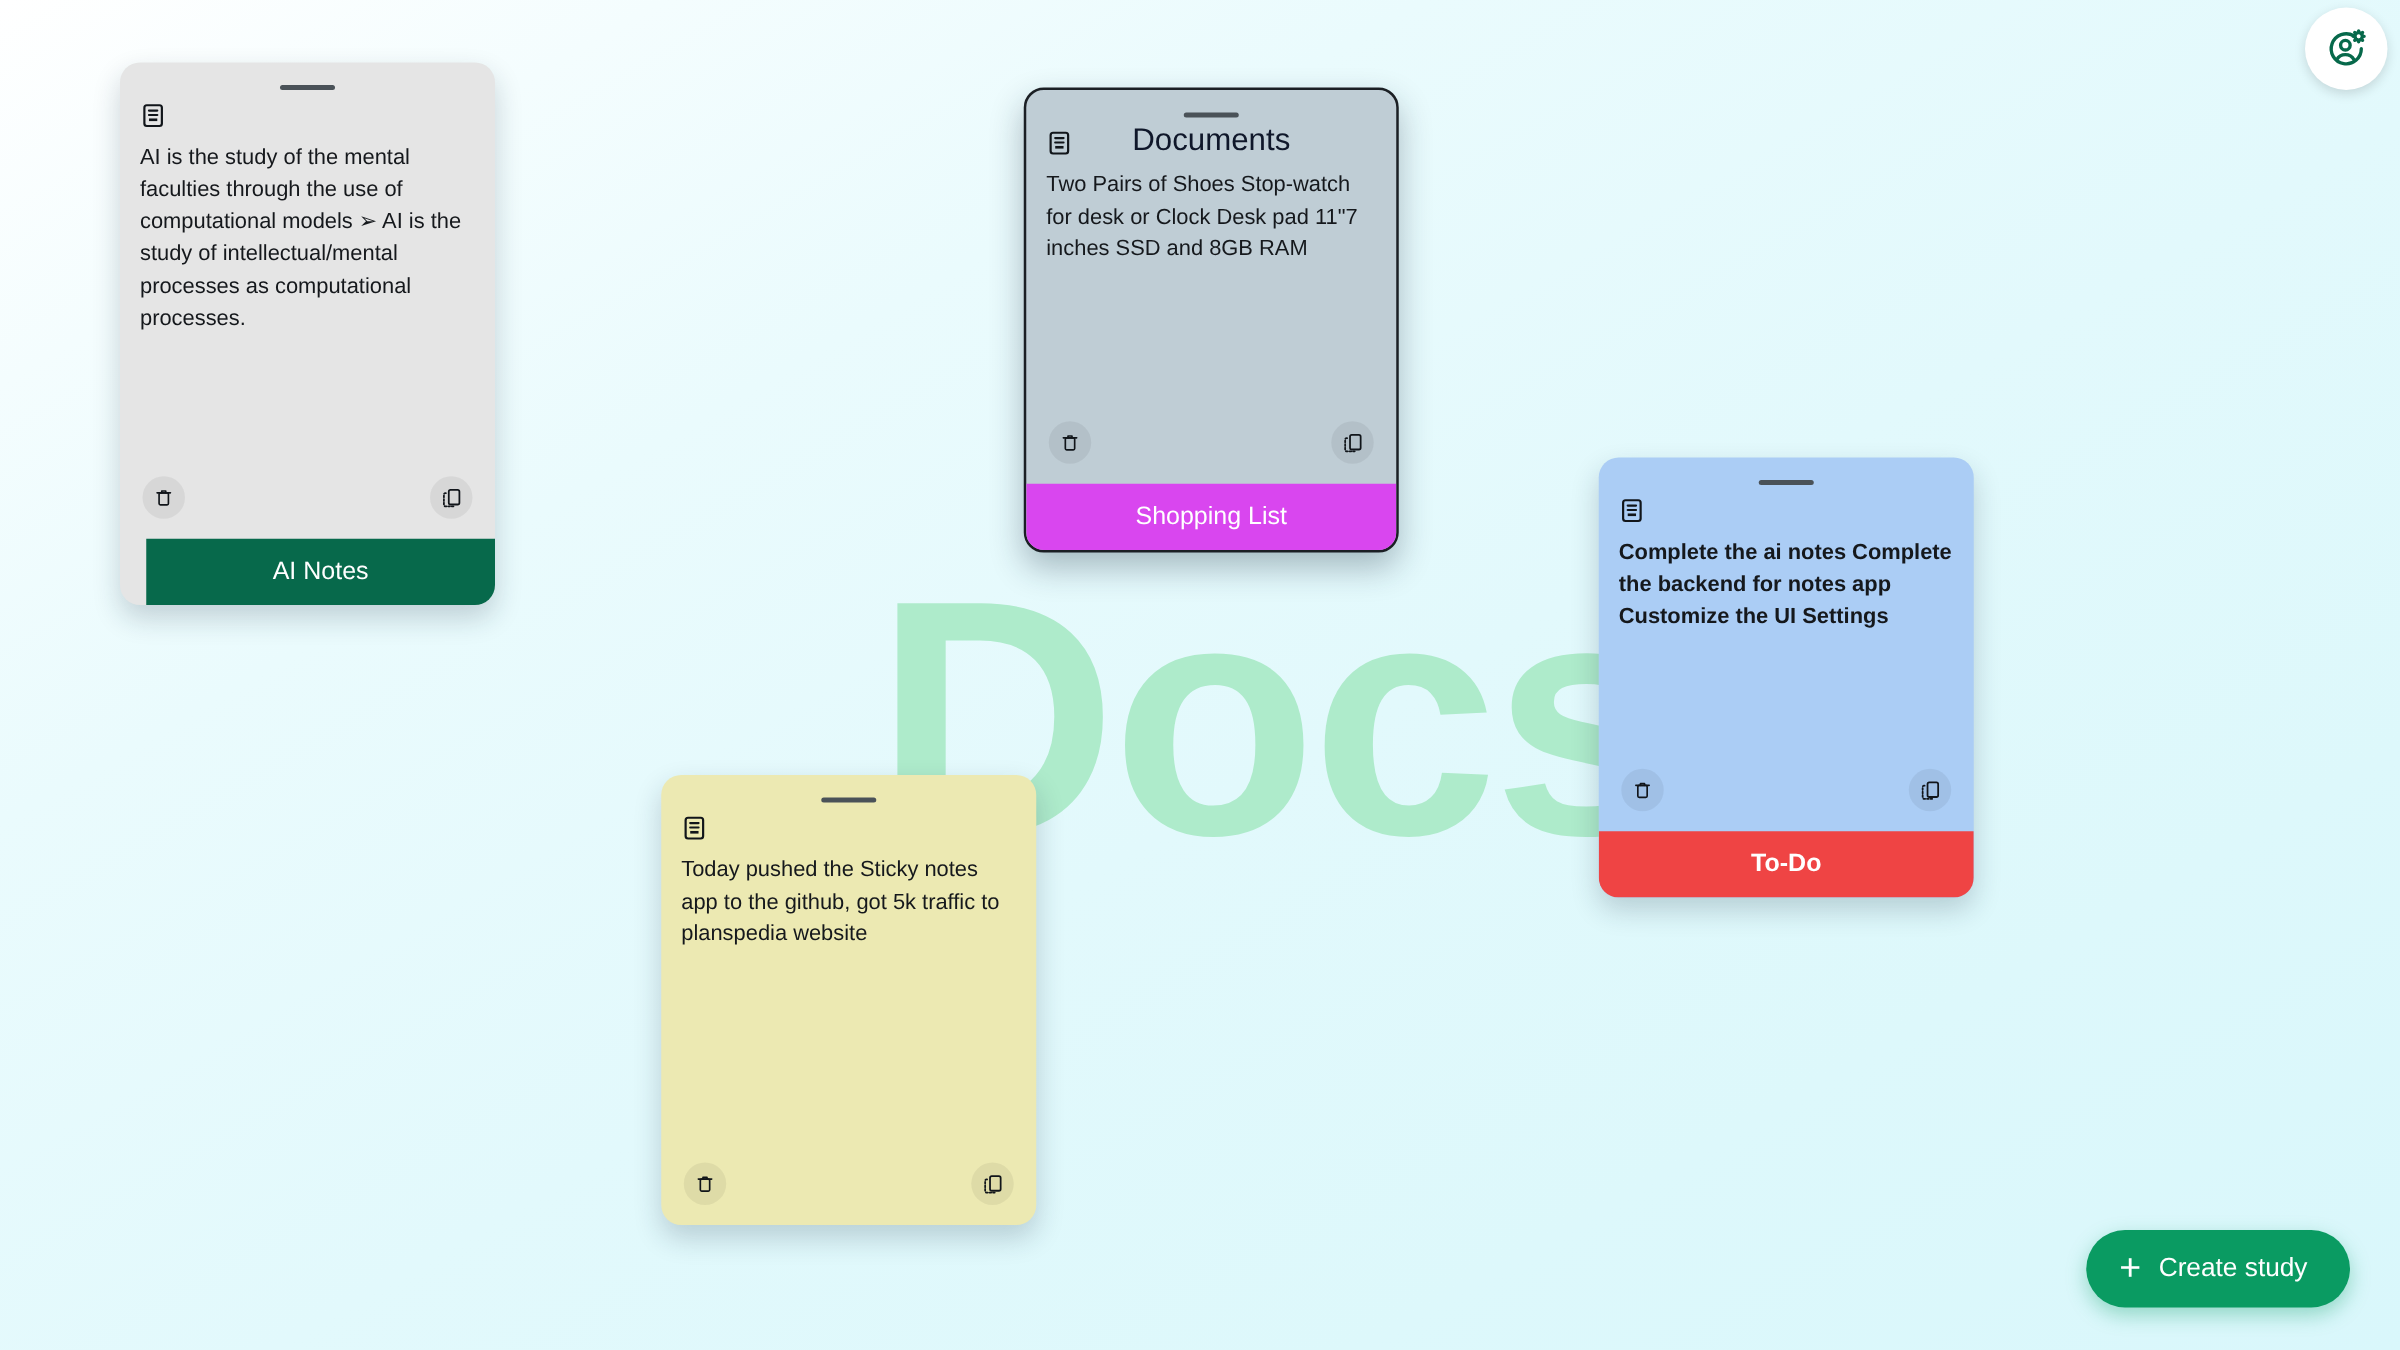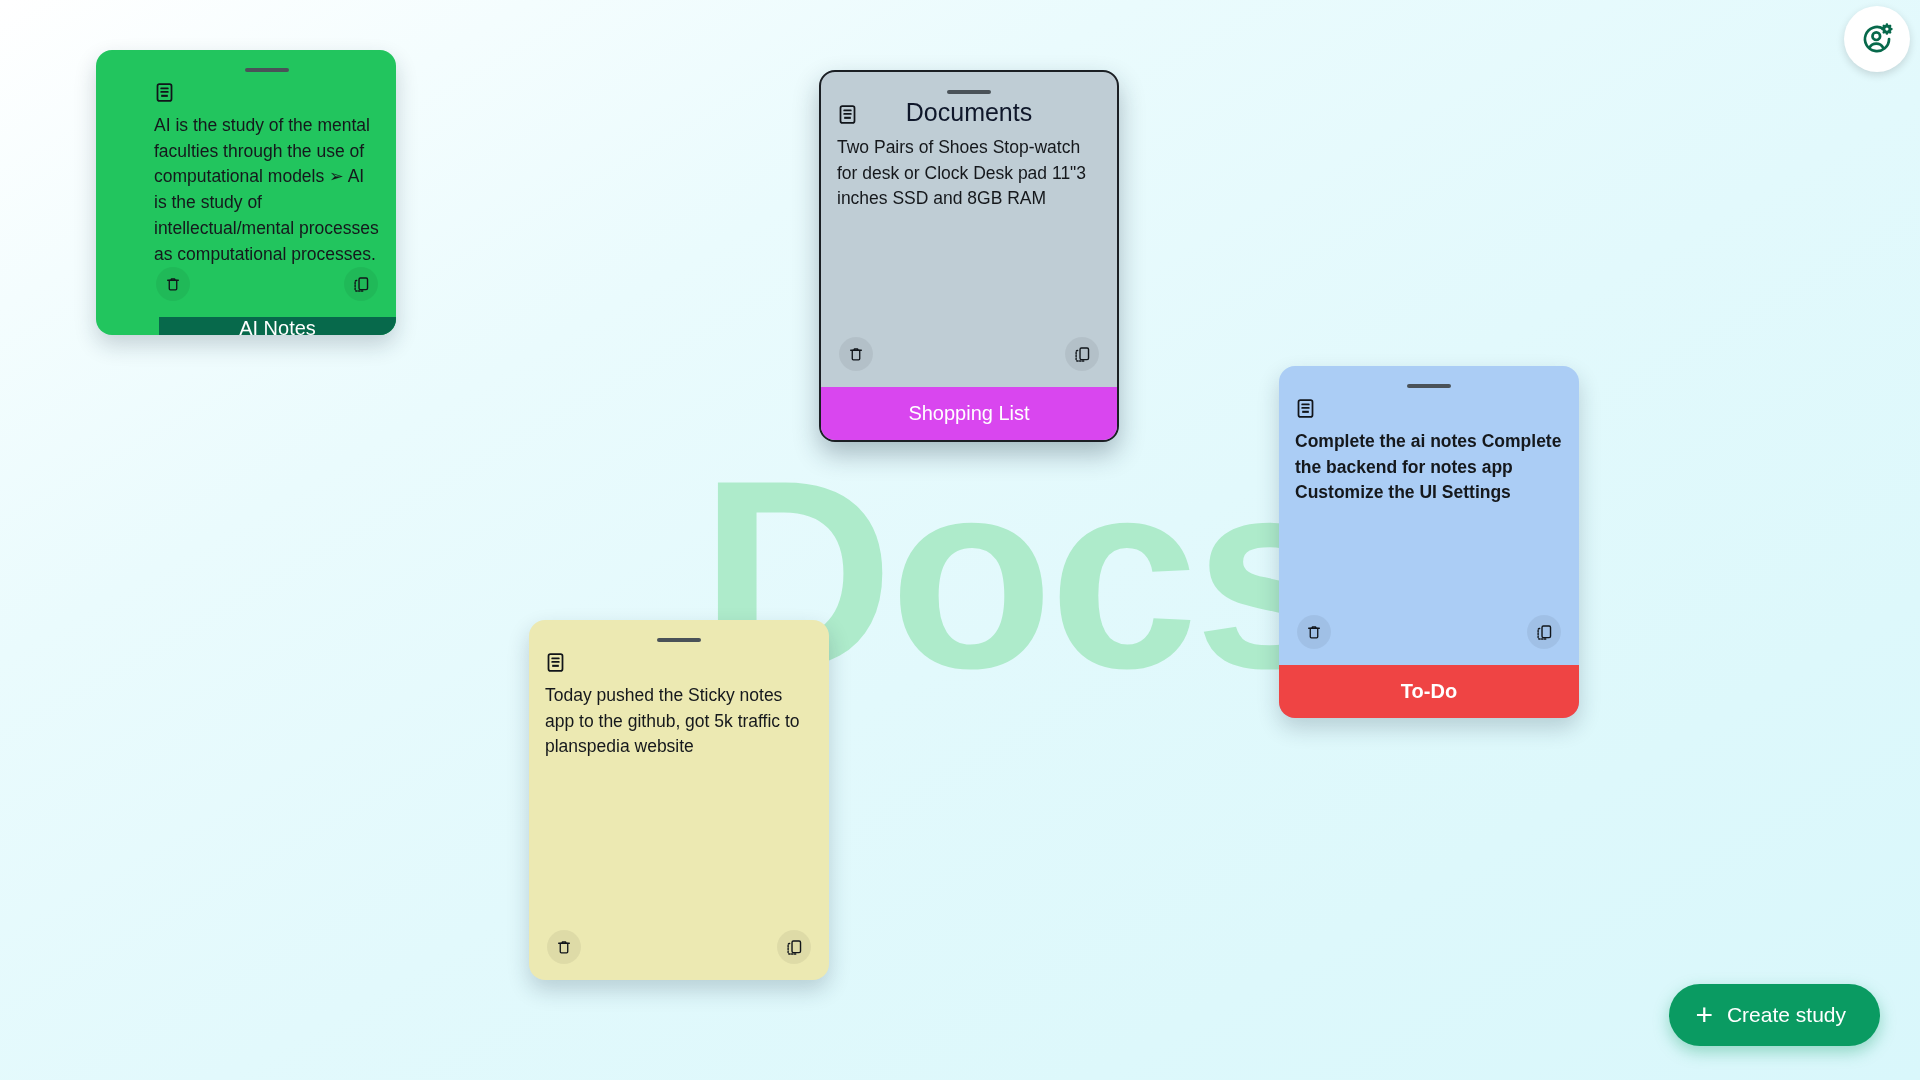--- a/index.html
+++ b/index.html
@@ -137,21 +137,21 @@
   .note-footer {
     height: 53px;
     display: flex;
     align-items: center;
     justify-content: center;
     color: #ffffff;
     font-size: 20px;
   }
 
   
-  #note-ai-notes      { left: 96px;  top: 50px;  height: 285px; background: #22c55e; padding-left: 42px; }
+  #note-ai-notes      { left: 96px;  top: 50px;  height: 434px; background: #e5e5e5; }
   #note-ai-notes .note-footer { background: #07694b; margin-left: 21px; }
 
   #note-shopping-list { left: 819px; top: 70px;  height: 372px; background: #bfcdd5; }
   #note-shopping-list .note-footer { background: #d946ef; }
 
   #note-todo          { left: 1279px;top: 366px; height: 352px; background: #abcdf5; font-weight: bold; }
   #note-todo .note-footer { background: #ef4444; }
 
   #note-date          { left: 529px; top: 620px; height: 360px; background: #ece9b2; justify-content: space-between; }
   #note-date .note-footer { background: #95590b; }
@@ -235,21 +235,21 @@
     <div class="drag-handle"></div>
     <div class="placeholder">Documents</div>
     <span class="doc-icon">
       <svg width="21" height="21" viewBox="0 0 24 24" fill="none" stroke="#11151a" stroke-width="2" stroke-linecap="round" stroke-linejoin="round">
         <rect x="4" y="2.5" width="16" height="19" rx="2.2"></rect>
         <line x1="8.2" y1="7.4" x2="15.8" y2="7.4"></line>
         <line x1="8.2" y1="11.4" x2="15.8" y2="11.4"></line>
         <rect x="8.2" y="14.6" width="7.6" height="2.4" fill="#11151a" stroke="none"></rect>
       </svg>
     </span>
-    <div class="note-text">Two Pairs of Shoes Stop-watch for desk or Clock Desk pad 11"3 inches SSD and 8GB RAM</div>
+    <div class="note-text">Two Pairs of Shoes Stop-watch for desk or Clock Desk pad 11"7 inches SSD and 8GB RAM</div>
     <div class="note-actions">
       <button class="icon-btn">
         <span>
           <svg width="16" height="16" viewBox="0 0 24 24" fill="none" stroke="#11151a" stroke-width="2" stroke-linecap="round" stroke-linejoin="round">
             <path d="M4 6.4h16"></path>
             <path d="M9.6 6.4V4.2h4.8v2.2"></path>
             <rect x="6.4" y="6.4" width="11.2" height="14.4" rx="1.6"></rect>
           </svg>
         </span>
       </button>

